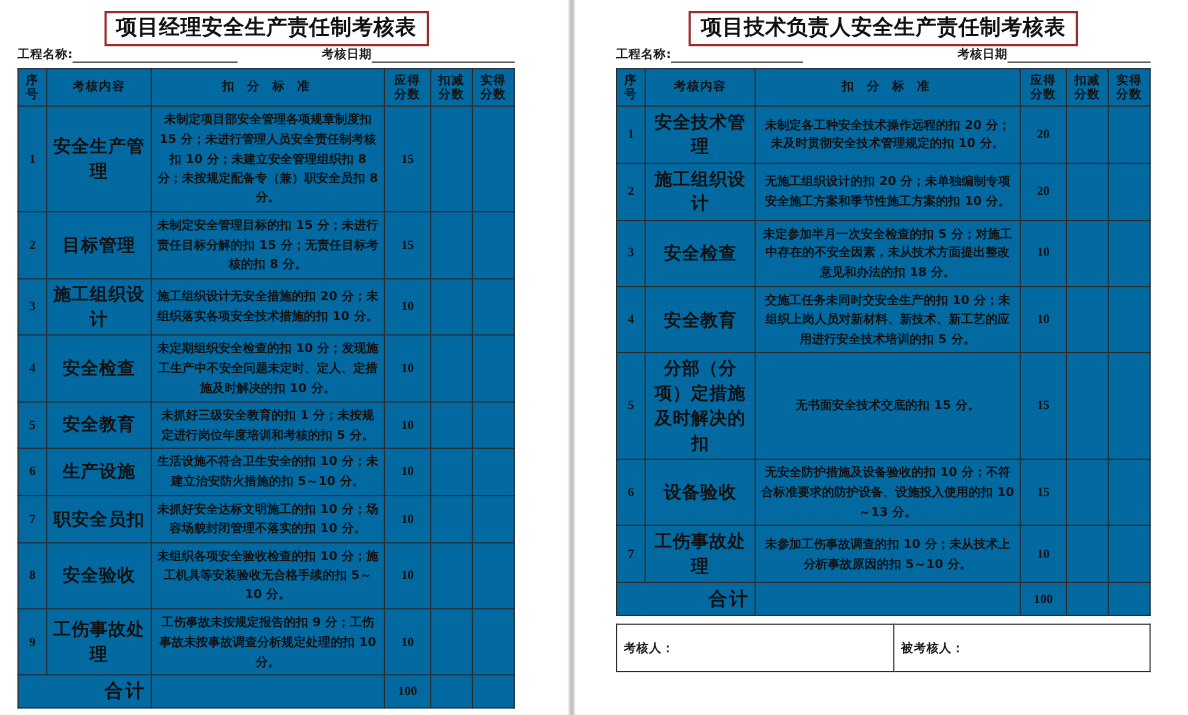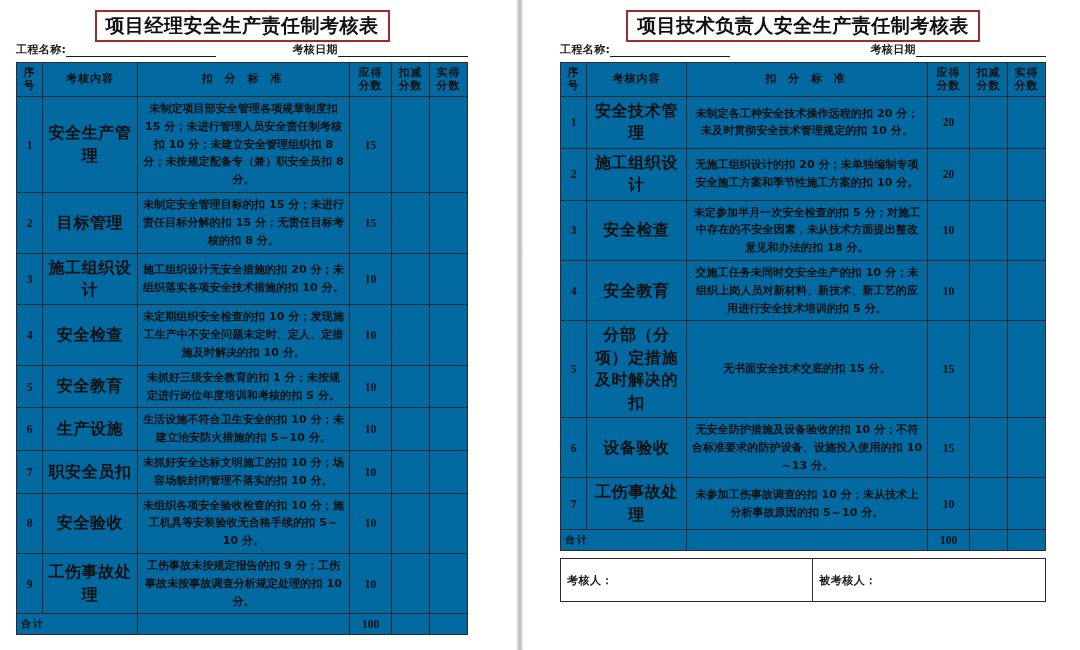--- a/index.html
+++ b/index.html
@@ -118,22 +118,22 @@
     padding: 4px 6px;
   }
   td.c-score {
     text-align: center;
     font-size: 11.5px;
     font-family: "Liberation Serif", serif;
     font-weight: normal;
   }
   td.c-blank { }
   td.c-total-label {
-    text-align: left;
-    font-size: 10px;
+    text-align: right;
+    font-size: 17px;
     letter-spacing: 2px;
     padding: 7px 2px;
     margin-left: 24px;
   }
 
   
   table.sign {
     border-collapse: collapse;
     table-layout: fixed;
     width: 100%;

